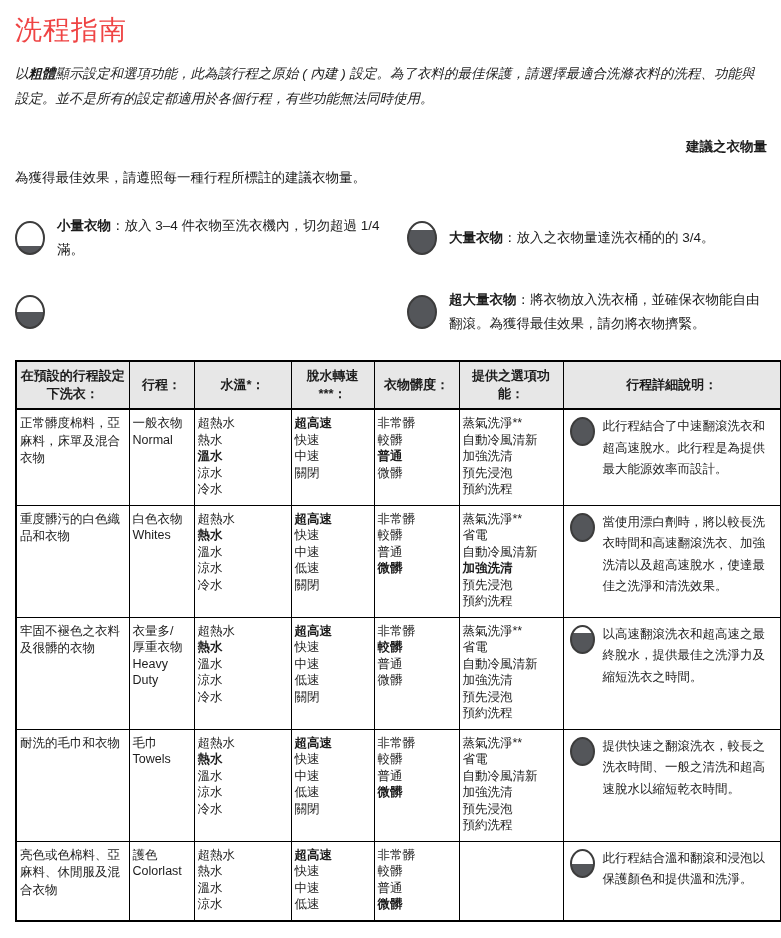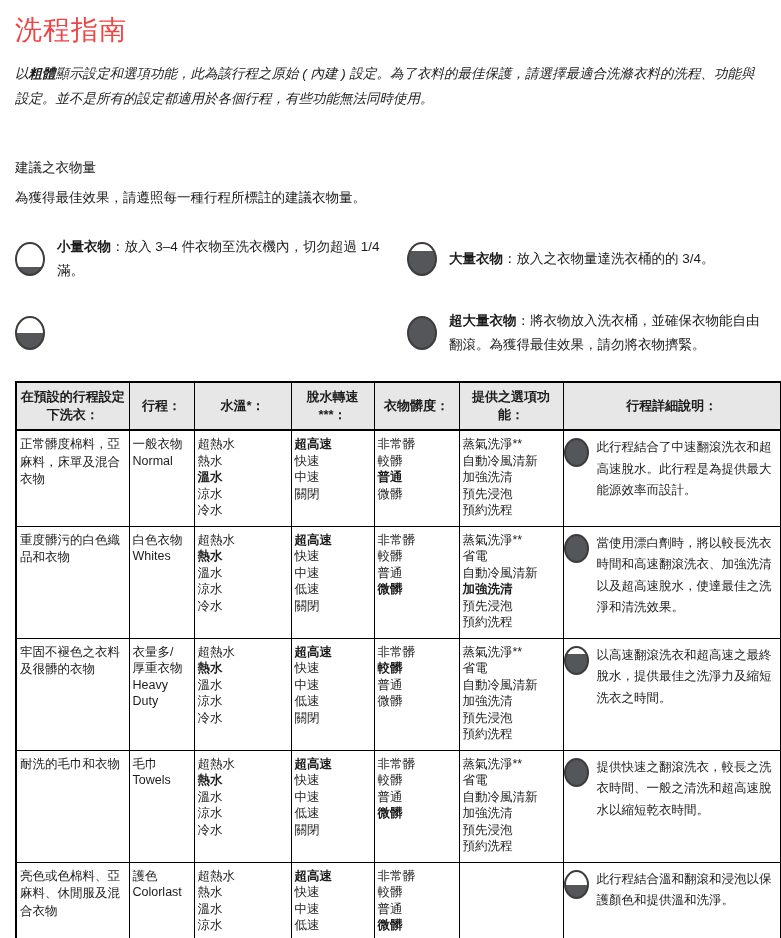--- a/index.html
+++ b/index.html
@@ -23,29 +23,29 @@
   .intro-p {
     font-size: 13.5px;
     line-height: 25px;
     margin-top: 13px;
     color: #1c1c1c;
     font-style: italic;
   }
   .intro-p b { font-weight: bold; }
 
   .load-heading {
-    margin-top: 48px;
+    margin-top: 27px;
     font-size: 13.5px;
-    font-weight: normal;
+    font-weight: bold;
+    text-align: right;
   }
   .load-desc {
     margin-top: 10px;
     font-size: 13.5px;
     line-height: 24px;
-    font-family: Liberation Mono, monospace;
   }
   .load-grid {
     display: grid;
     grid-template-columns: 392px 1fr;
     row-gap: 26px;
     margin-top: 24px;
   }
   .load-item {
     display: flex;
     align-items: center;
@@ -93,21 +93,21 @@
     text-align: left;
     vertical-align: top;
   }
   td.cell-fabric {
     text-align: left;
     padding-right: 4px;
     line-height: 17.5px;
   }
   td.cell-detail {
     text-align: left;
-    padding: 6px 5px 6px 0;
+    padding: 6px 5px 6px 6px;
     vertical-align: top;
   }
   .cell-line { white-space: nowrap; }
   .cell-line.bold { font-weight: bold; }
   .detail-flex { display: flex; gap: 8px; align-items: flex-start; }
   .detail-icon {
     flex: none;
     width: 25px;
     height: 29px;
     margin-top: 1px;

